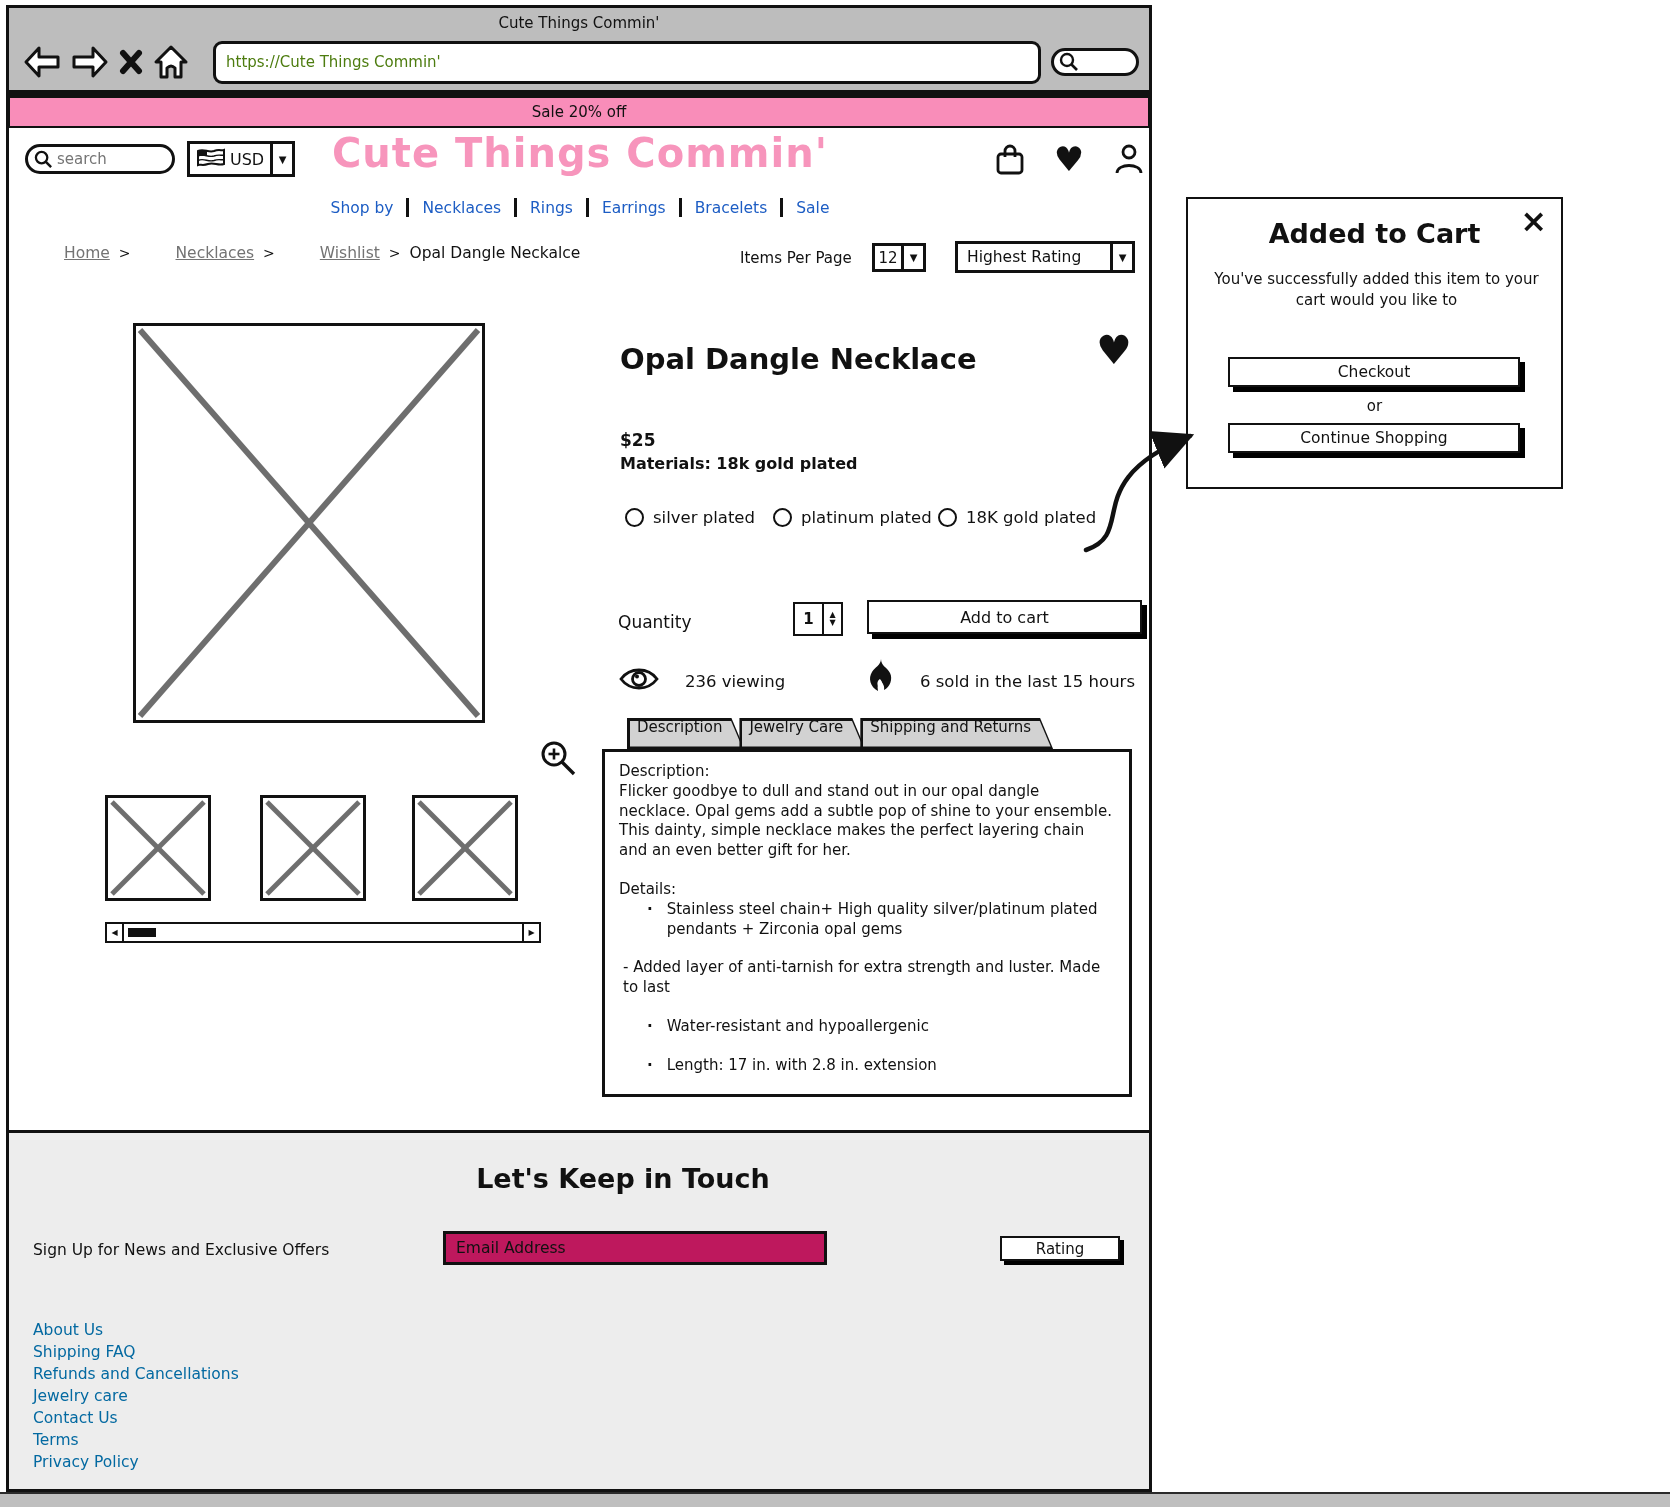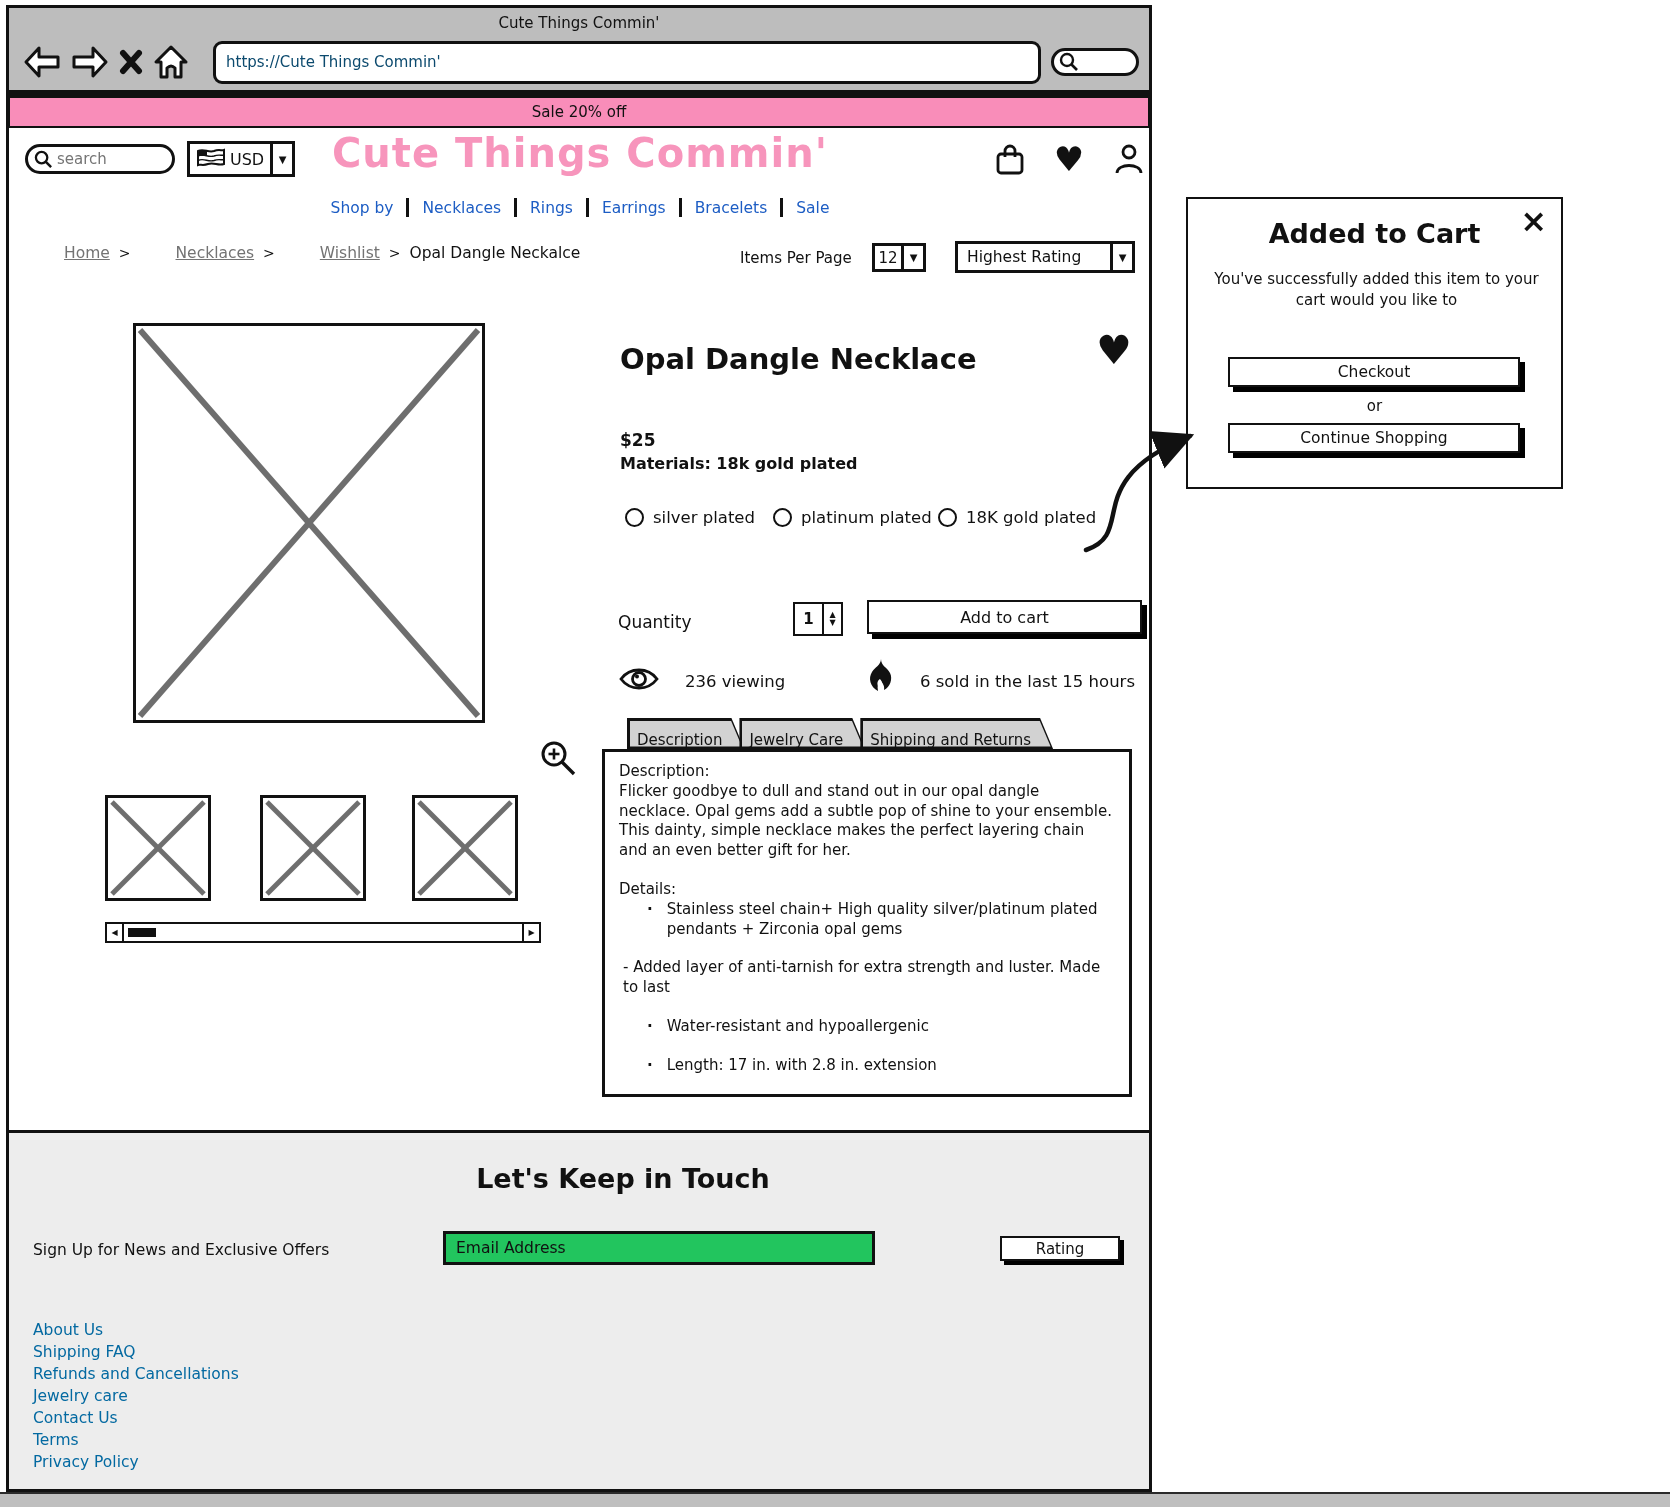--- a/index.html
+++ b/index.html
@@ -7,21 +7,21 @@
   .stage {
     position:relative; width:1670px; height:1507px; overflow:hidden;
     font-family:"DejaVu Sans", sans-serif; color:#111; background:#fff;
   }
   
   .chrome { position:absolute; left:6px; top:5px; width:1146px; height:88px;
     background:#bdbdbd; border:3px solid #111; }
   .chrome-title { position:absolute; top:6px; left:0; width:100%; text-align:center; font-size:15px; }
   .chrome-toolbar { position:absolute; left:14px; top:32px; right:10px; height:44px; display:flex; align-items:center; gap:10px; }
   .urlbar { flex:1; height:43px; margin-left:14px; background:#fff; border:3px solid #111; border-radius:9px;
-    font-size:15px; padding:0 10px; font-family:"DejaVu Sans",sans-serif; color:#0c4a6e; outline:none; }
+    font-size:15px; padding:0 10px; font-family:"DejaVu Sans",sans-serif; color:#4d7c0f; outline:none; }
   .chrome-search { width:88px; height:28px; border:3px solid #111; border-radius:16px; background:#fff;
     display:flex; align-items:center; padding-left:5px; }
   
   .window { position:absolute; left:6px; top:93px; width:1146px; height:1399px; border:3px solid #111; background:#fff; }
   .banner { position:absolute; left:8px; top:96px; width:1142px; height:32px; background:#f98db9;
     border:2px solid #111; display:flex; align-items:center; justify-content:center; font-size:15px; }
   .bottom-bar { position:absolute; left:0; top:1492px; width:1670px; height:15px; background:#bfbfbf; border-top:2px solid #2a2a2a; }
   
   .site-search { position:absolute; left:25px; top:144px; width:150px; height:30px; border:3px solid #111;
     border-radius:16px; background:#fff; display:flex; align-items:center; padding-left:6px; }
@@ -72,42 +72,42 @@
   .stepper .ud { width:19px; border-left:2.5px solid #111; display:flex; flex-direction:column; align-items:center; justify-content:center; font-size:8px; line-height:8px; }
   .btn { background:#fff; border:2.5px solid #111; box-shadow:5px 5px 0 #000; display:flex; align-items:center; justify-content:center; cursor:pointer; font-family:"DejaVu Sans",sans-serif; }
   .add-cart { position:absolute; left:867px; top:600px; width:275px; height:34px; font-size:16px; }
   .stat-eye-icon { position:absolute; left:618px; top:664px; }
   .stat-viewing { position:absolute; left:685px; top:672px; font-size:16.5px; }
   .stat-fire-icon { position:absolute; left:865px; top:658px; }
   .stat-sold { position:absolute; left:920px; top:672px; font-size:16.5px; }
   
   .tabs { position:absolute; left:627px; top:718px; display:flex; }
   .tab { position:relative; height:31px; background:#111; margin-right:-5px;
-    clip-path:polygon(0 0, calc(100% - 13px) 0, 100% 100%, 0 100%); display:flex; align-items:flex-end; }
+    clip-path:polygon(0 0, calc(100% - 13px) 0, 100% 100%, 0 100%); display:flex; align-items:flex-start; }
   .tab::before { content:""; position:absolute; inset:2.5px;
     clip-path:polygon(0 0, calc(100% - 11px) 0, 100% 100%, 0 100%); background:#d2d2d2; }
   .tab span { position:relative; z-index:1; padding:0 22px 0 10px; font-size:15px; white-space:nowrap; }
   .desc-panel { position:absolute; left:602px; top:749px; width:530px; height:348px; border:3px solid #111;
     background:#fff; padding:10px 14px; font-size:15px; line-height:1.32; overflow:hidden; }
   .desc-panel .gap { height:19px; }
   .desc-panel .bullet { display:flex; padding-left:28px; }
   .desc-panel .bullet::before { content:"·"; font-weight:bold; margin-right:14px; }
   .desc-panel .dashline { padding-left:4px; }
   
   .modal { position:absolute; left:1186px; top:197px; width:377px; height:292px; border:2.5px solid #111; background:#fff; }
   .modal-title { position:absolute; top:19px; width:100%; text-align:center; font-size:27px; font-weight:600; }
   .modal-close { position:absolute; right:14px; top:6px; font-size:32px; font-weight:bold; line-height:1; cursor:pointer; }
   .modal-body { position:absolute; top:70px; left:12px; width:353px; text-align:center; font-size:15px; line-height:1.4; }
   .modal-btn { position:absolute; left:40px; width:292px; height:30px; font-size:15.5px; }
   .modal-or { position:absolute; top:198px; width:100%; text-align:center; font-size:15px; }
   
   .footer { position:absolute; left:9px; top:1130px; width:1140px; height:359px; background:#ededed; border-top:3px solid #111; }
   .f-heading { position:absolute; top:30px; width:100%; text-align:center; font-size:27px; font-weight:600;margin-left:44px; }
   .f-signup { position:absolute; left:24px; top:108px; font-size:15.5px; }
-  .f-email { position:absolute; left:434px; top:98px; width:432px; height:34px; border:3px solid #111; background:#22c55e;
+  .f-email { position:absolute; left:434px; top:98px; width:384px; height:34px; border:3px solid #111; background:#be185d;
     font-size:15.5px; padding:12px 10px; outline:none; font-family:"DejaVu Sans",sans-serif; color:#111; }
   .f-email::placeholder { color:#111; opacity:1; }
   .f-submit { position:absolute; left:991px; top:103px; width:120px; height:25px; font-size:15px; box-shadow:4px 4px 0 #000; }
   .f-links { position:absolute; left:24px; top:188px; display:flex; flex-direction:column; gap:4px; font-size:15.5px; }
   .f-links a { color:#0369a1; text-decoration:none; cursor:pointer; }
   
   .flow-arrow { position:absolute; left:1062px; top:424px; }
   .ic { display:block; }
 </style>
 </head>

